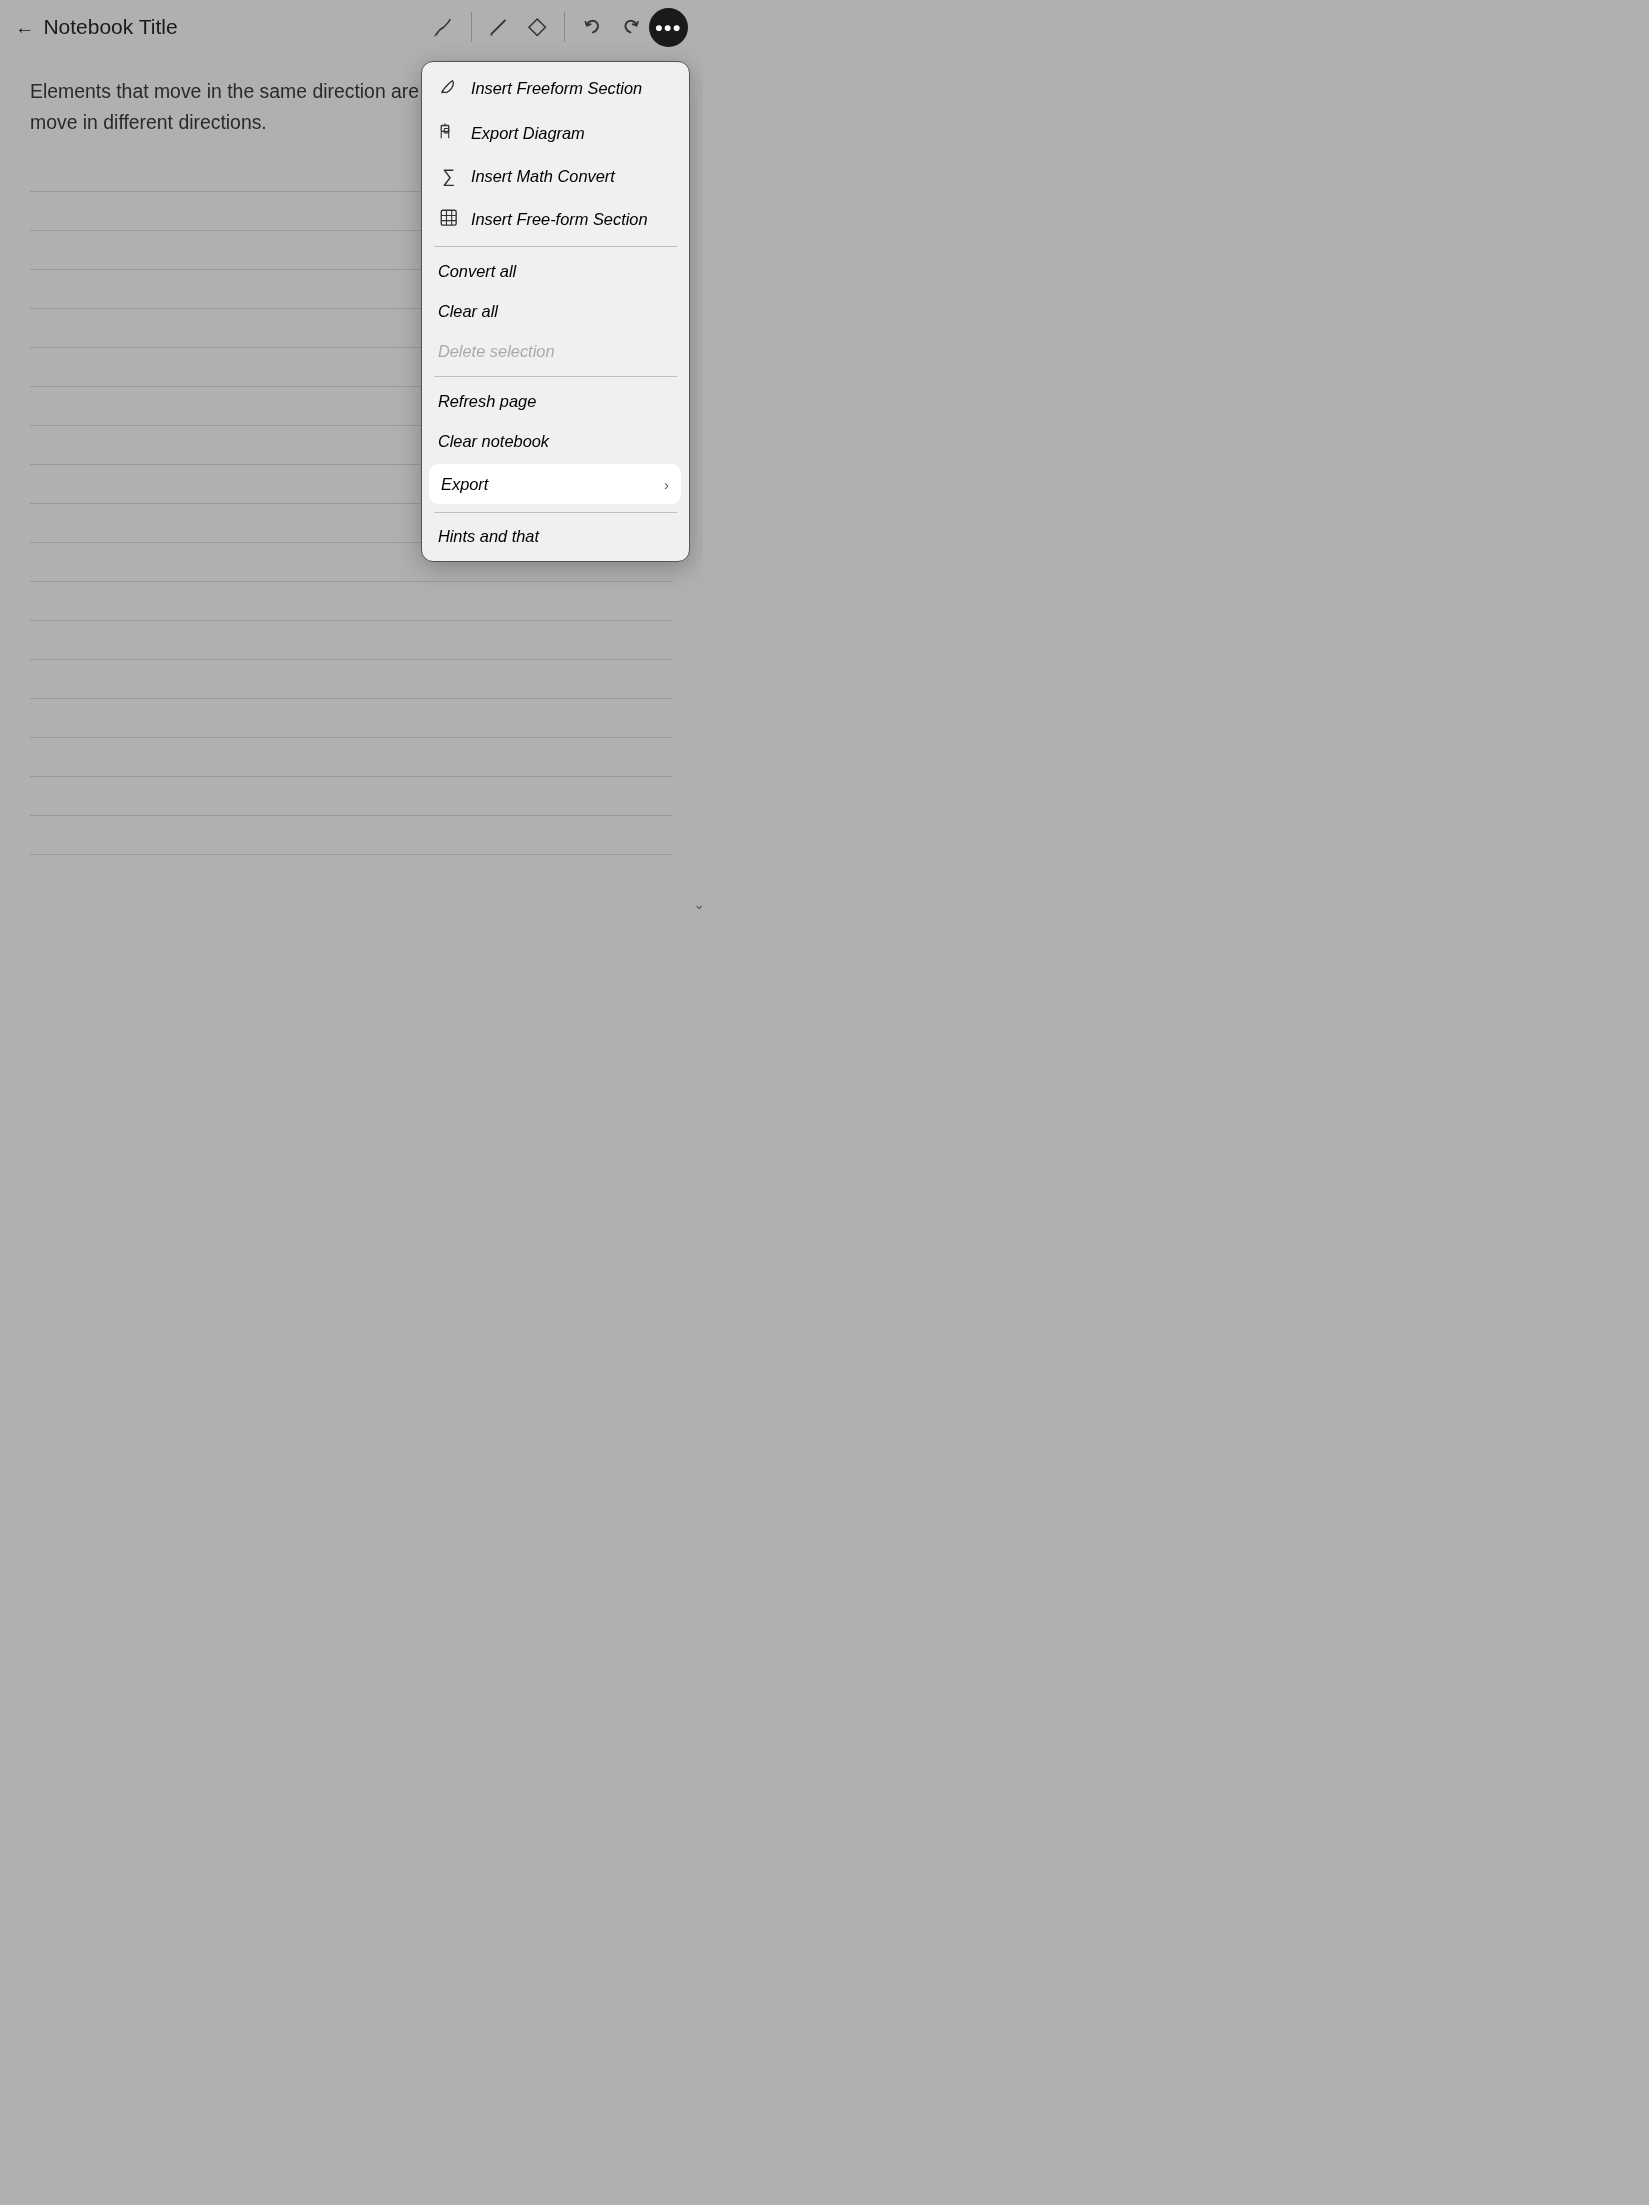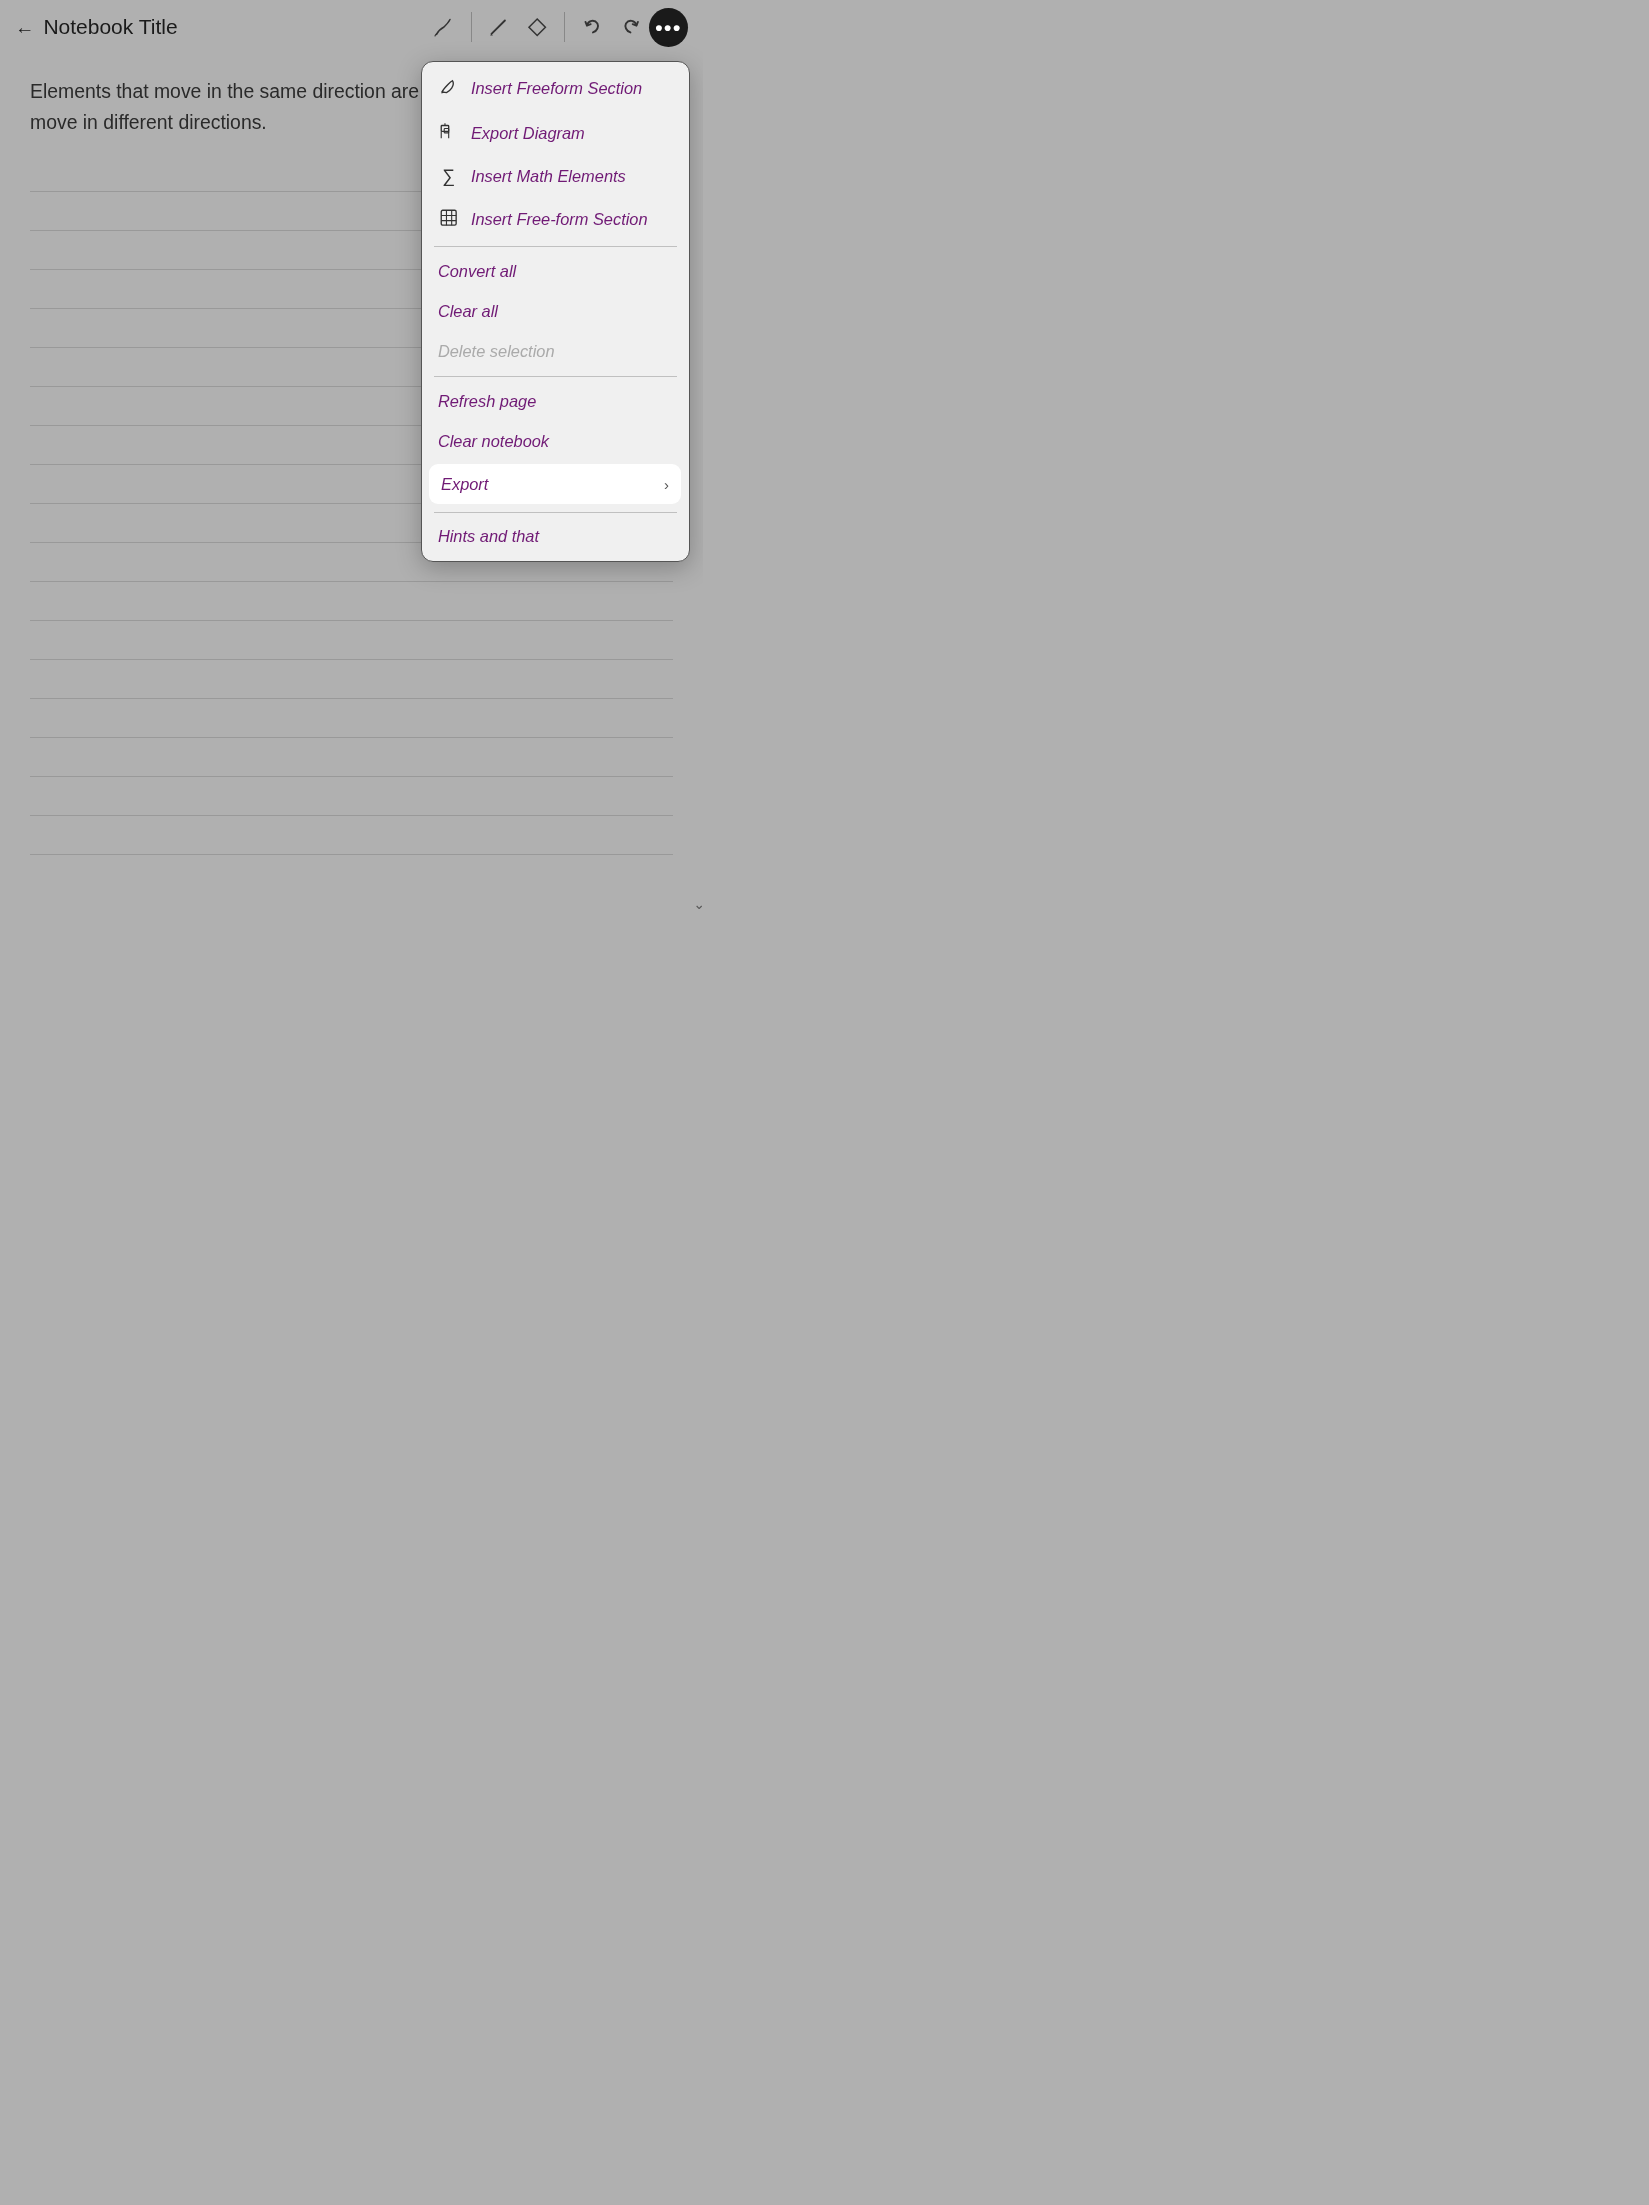--- a/index.html
+++ b/index.html
@@ -161,21 +161,21 @@
     .menu-item-icon {
       font-size: 16.4px;
       color: #333;
       width: 21px;
       text-align: center;
       flex-shrink: 0;
     }
 
     .menu-item-label {
       font-size: 16.4px;
-      color: #701a75;
+      color: #000000;
       font-style: italic;
     }
 
     .menu-item-label.disabled {
       color: #aaa;
     }
 
     .menu-item.highlighted {
       background-color: white;
       border-radius: 9px;
@@ -305,21 +305,21 @@
           <rect x="7" y="10" width="6" height="6" rx="1" stroke="#333" stroke-width="1.5" fill="none"></rect>
           <path d="M8 6 L8 3" stroke="#333" stroke-width="1.5"></path>
           <path d="M3 14 L3 23" stroke="#333" stroke-width="1.5"></path>
           <path d="M13 14 L13 23" stroke="#333" stroke-width="1.5"></path>
         </svg>
       </span>
       <span class="menu-item-label">Export Diagram</span>
     </div>
     <div class="menu-item">
       <span class="menu-item-icon" style="font-size:18px; font-style:normal;">∑</span>
-      <span class="menu-item-label">Insert Math Elements</span>
+      <span class="menu-item-label">Insert Math Convert</span>
     </div>
     <div class="menu-item">
       <span class="menu-item-icon">
         <svg width="19.4" height="19.4" viewBox="0 0 26 26" fill="none">
           <rect x="3" y="3" width="20" height="20" rx="2" stroke="#333" stroke-width="1.8" fill="none"></rect>
           <line x1="3" y1="10" x2="23" y2="10" stroke="#333" stroke-width="1.5"></line>
           <line x1="3" y1="17" x2="23" y2="17" stroke="#333" stroke-width="1.5"></line>
           <line x1="10" y1="3" x2="10" y2="23" stroke="#333" stroke-width="1.5"></line>
           <line x1="17" y1="3" x2="17" y2="23" stroke="#333" stroke-width="1.5"></line>
         </svg>

